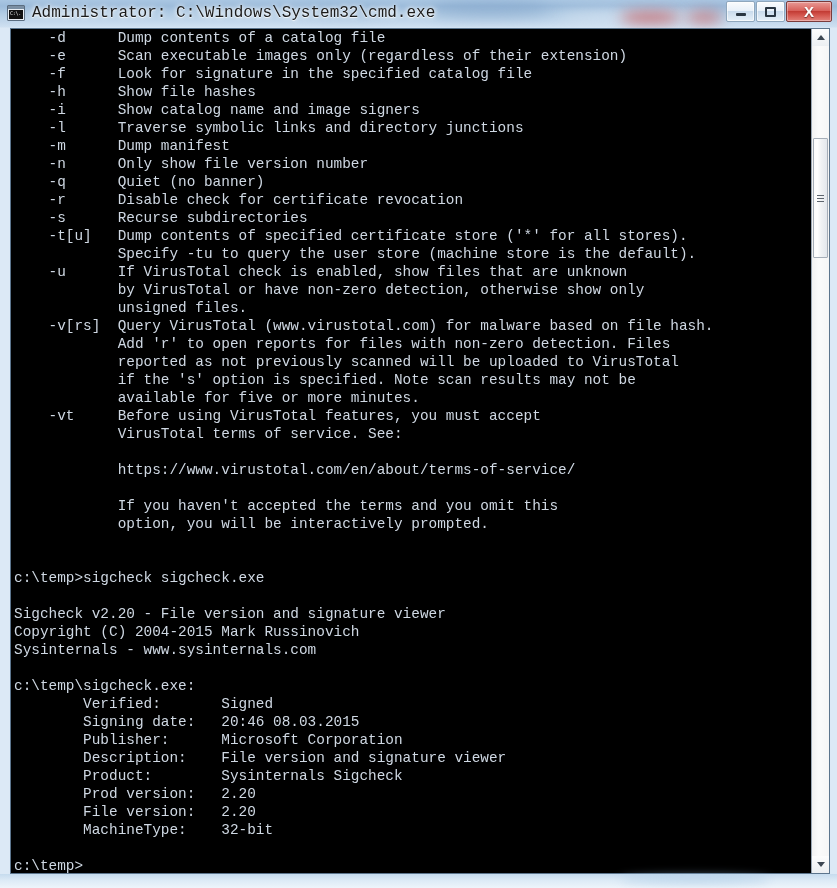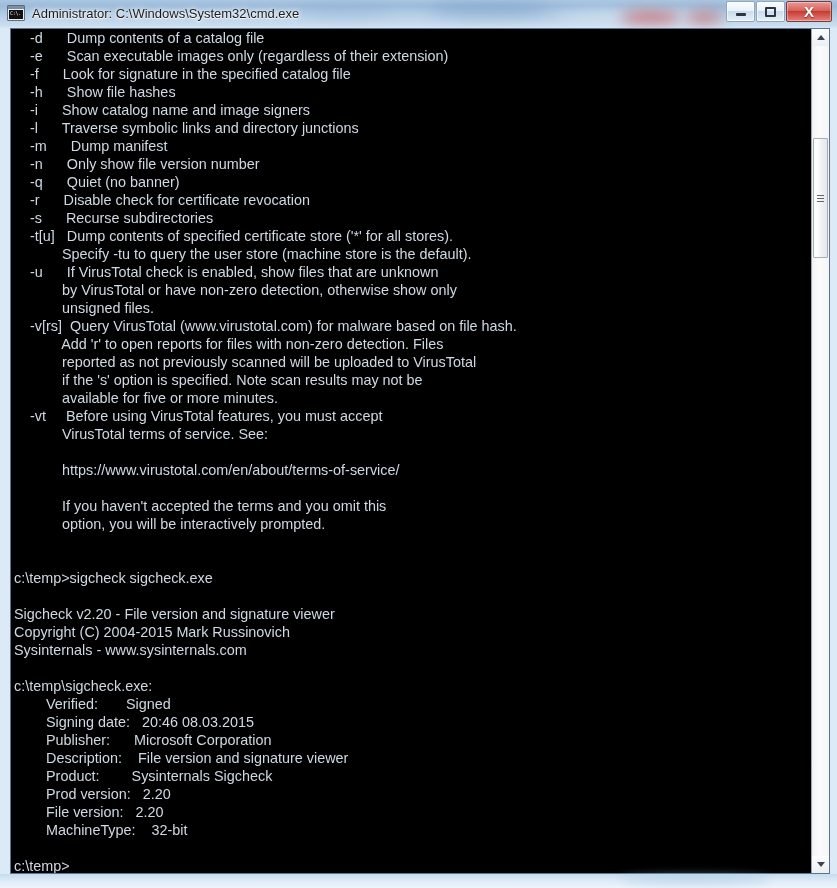--- a/index.html
+++ b/index.html
@@ -82,22 +82,22 @@
     padding-left: 1px;
     overflow: hidden;
     letter-spacing: -0.3px;
   }
   #title-text {
     position: absolute;
     left: 32px;
     top: 4px;
     height: 19px;
     line-height: 19px;
-    font-family: Liberation Sans, sans-serif;
-    font-size: 13px;
+    font-family: Liberation Mono, monospace;
+    font-size: 16px;
     color: #1b1b1b;
     text-shadow:
       0 0 4px rgba(255,255,255,.95),
       0 0 7px rgba(255,255,255,.85),
       0 1px 0 rgba(255,255,255,.7);
     white-space: nowrap;
   }
 
   
   #caption-buttons {
@@ -184,21 +184,21 @@
     right: 18px;
     bottom: 0;
     background: #000000;
     overflow: hidden;
   }
   #console-text {
     position: absolute;
     left: 3px;
     top: 0px;
     white-space: pre;
-    font-family: Liberation Sans, sans-serif;
+    font-family: Liberation Mono, monospace;
     font-size: 14.4px;
     line-height: 18px;
     color: #cfd8e3;
     letter-spacing: 0px;
   }
   #console-text .ln {
     display: block;
     height: 18px;
     white-space: pre;
   }

